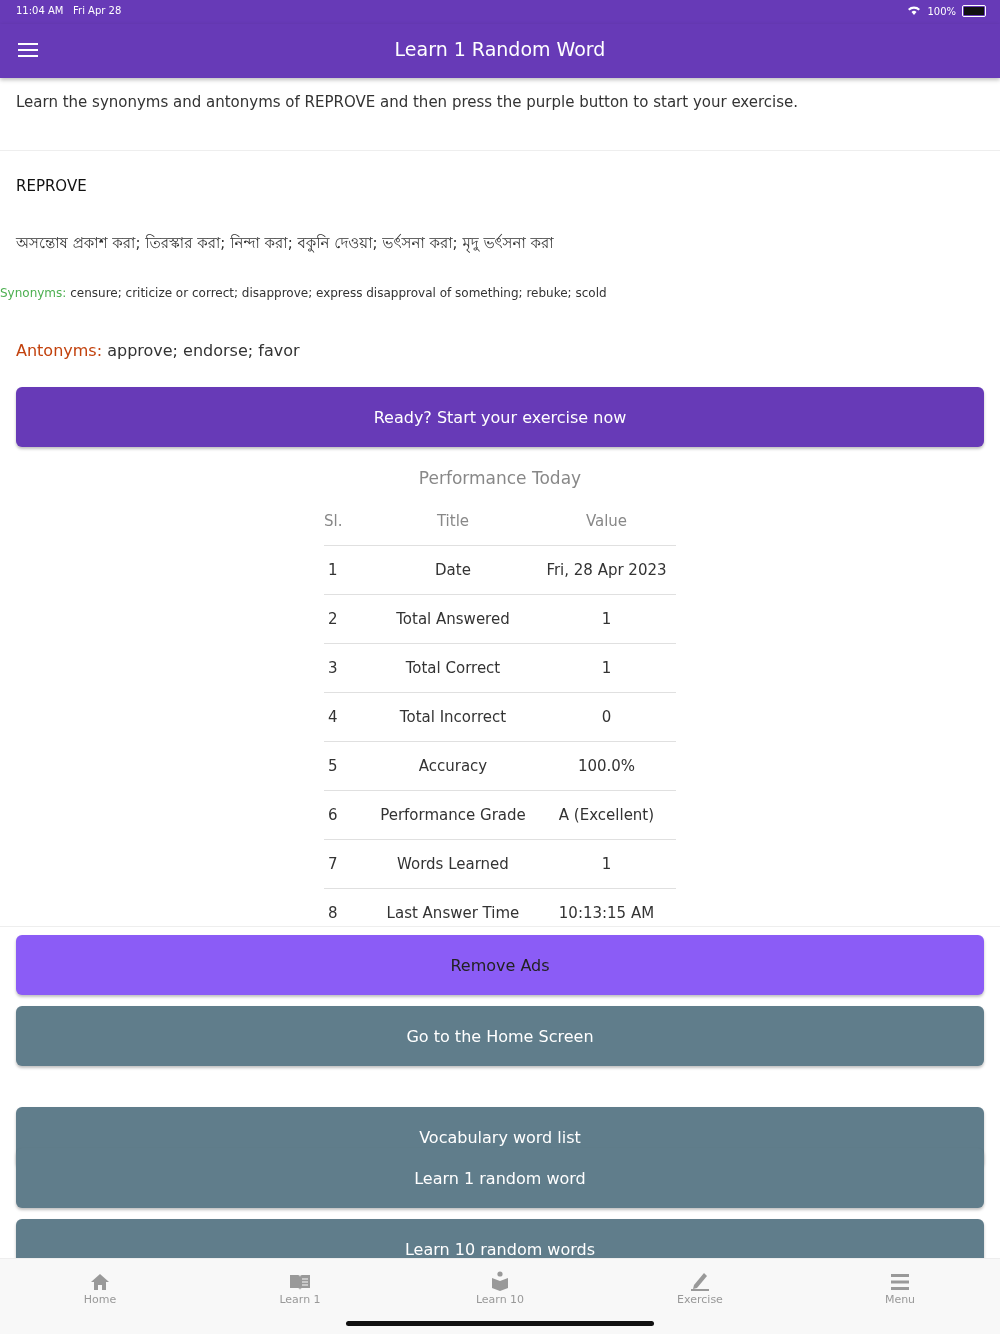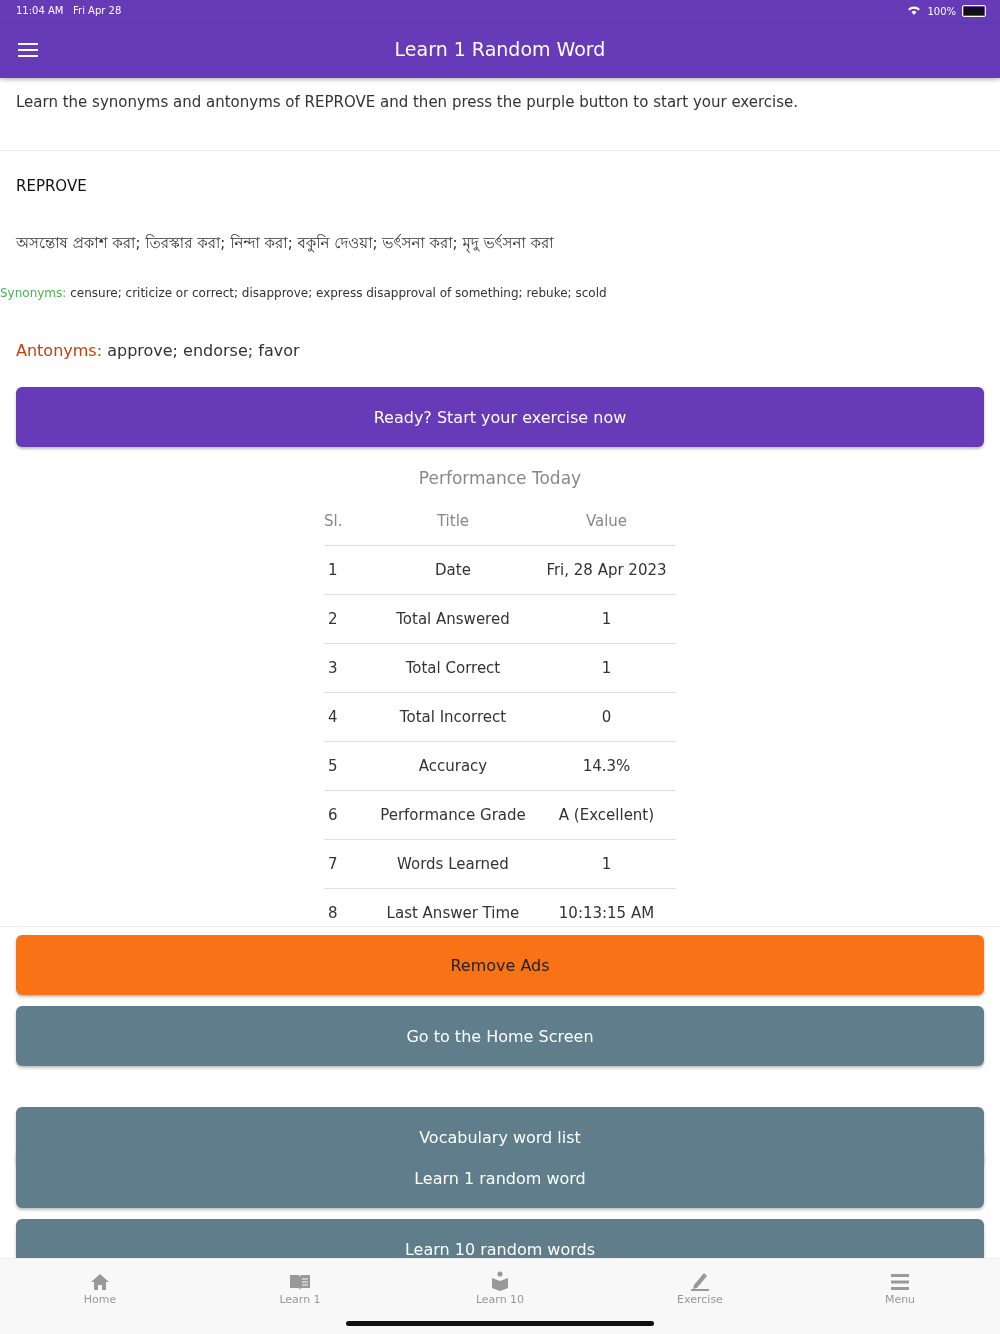--- a/index.html
+++ b/index.html
@@ -24,21 +24,21 @@
   .btn { position:absolute; left:16px; width:968px; height:60px; border:none; color:#fff; font-size:16px; font-family:"DejaVu Sans", sans-serif; border-radius:6px; box-shadow:0 2px 3px rgba(0,0,0,0.25); cursor:pointer; }
   .btn-start { top:387px; background:#673ab7; }
   .perf-title { position:absolute; left:0; right:0; top:468px; text-align:center; color:#888; font-size:17px; }
   table { position:absolute; left:324px; top:497px; width:352px; border-collapse:collapse; font-size:15px; }
   th { color:#888; font-weight:normal; height:46px; border-bottom:1px solid #e0e0e0; }
   td { height:46px; border-bottom:1px solid #e0e0e0; color:#333; text-align:center; }
   tr:last-child td { border-bottom:none; }
   .c1 { text-align:left; width:40px; padding-left:4px; }
   th.c1 { padding-left:0; }
   .divider2 { position:absolute; left:0; top:926px; width:1000px; height:1px; background:#eee; }
-  .btn-ads { top:935px; background:#f97316; color:#222; }
+  .btn-ads { top:935px; background:#8b5cf6; color:#222; }
   .btn-grey { background:#607d8b; }
   .tabbar { position:absolute; left:0; top:1258px; width:1000px; height:76px; background:#f8f8f8; border-top:1px solid #eee; }
   .tab { position:absolute; top:10px; width:120px; text-align:center; color:#999; font-size:11px; cursor:pointer; }
   .tab .ic { height:22px; display:flex; justify-content:center; align-items:flex-end; margin-bottom:2px; }
   .home-ind { position:absolute; left:346px; top:1321px; width:308px; height:5px; border-radius:3px; background:#111; }
 </style>
 </head>
 <body>
 
 <div class="statusbar">
@@ -99,21 +99,21 @@
         <td>1</td>
       </tr>
     <tr>
         <td class="c1">4</td>
         <td>Total Incorrect</td>
         <td>0</td>
       </tr>
     <tr>
         <td class="c1">5</td>
         <td>Accuracy</td>
-        <td>14.3%</td>
+        <td>100.0%</td>
       </tr>
     <tr>
         <td class="c1">6</td>
         <td>Performance Grade</td>
         <td>A (Excellent)</td>
       </tr>
     <tr>
         <td class="c1">7</td>
         <td>Words Learned</td>
         <td>1</td>

